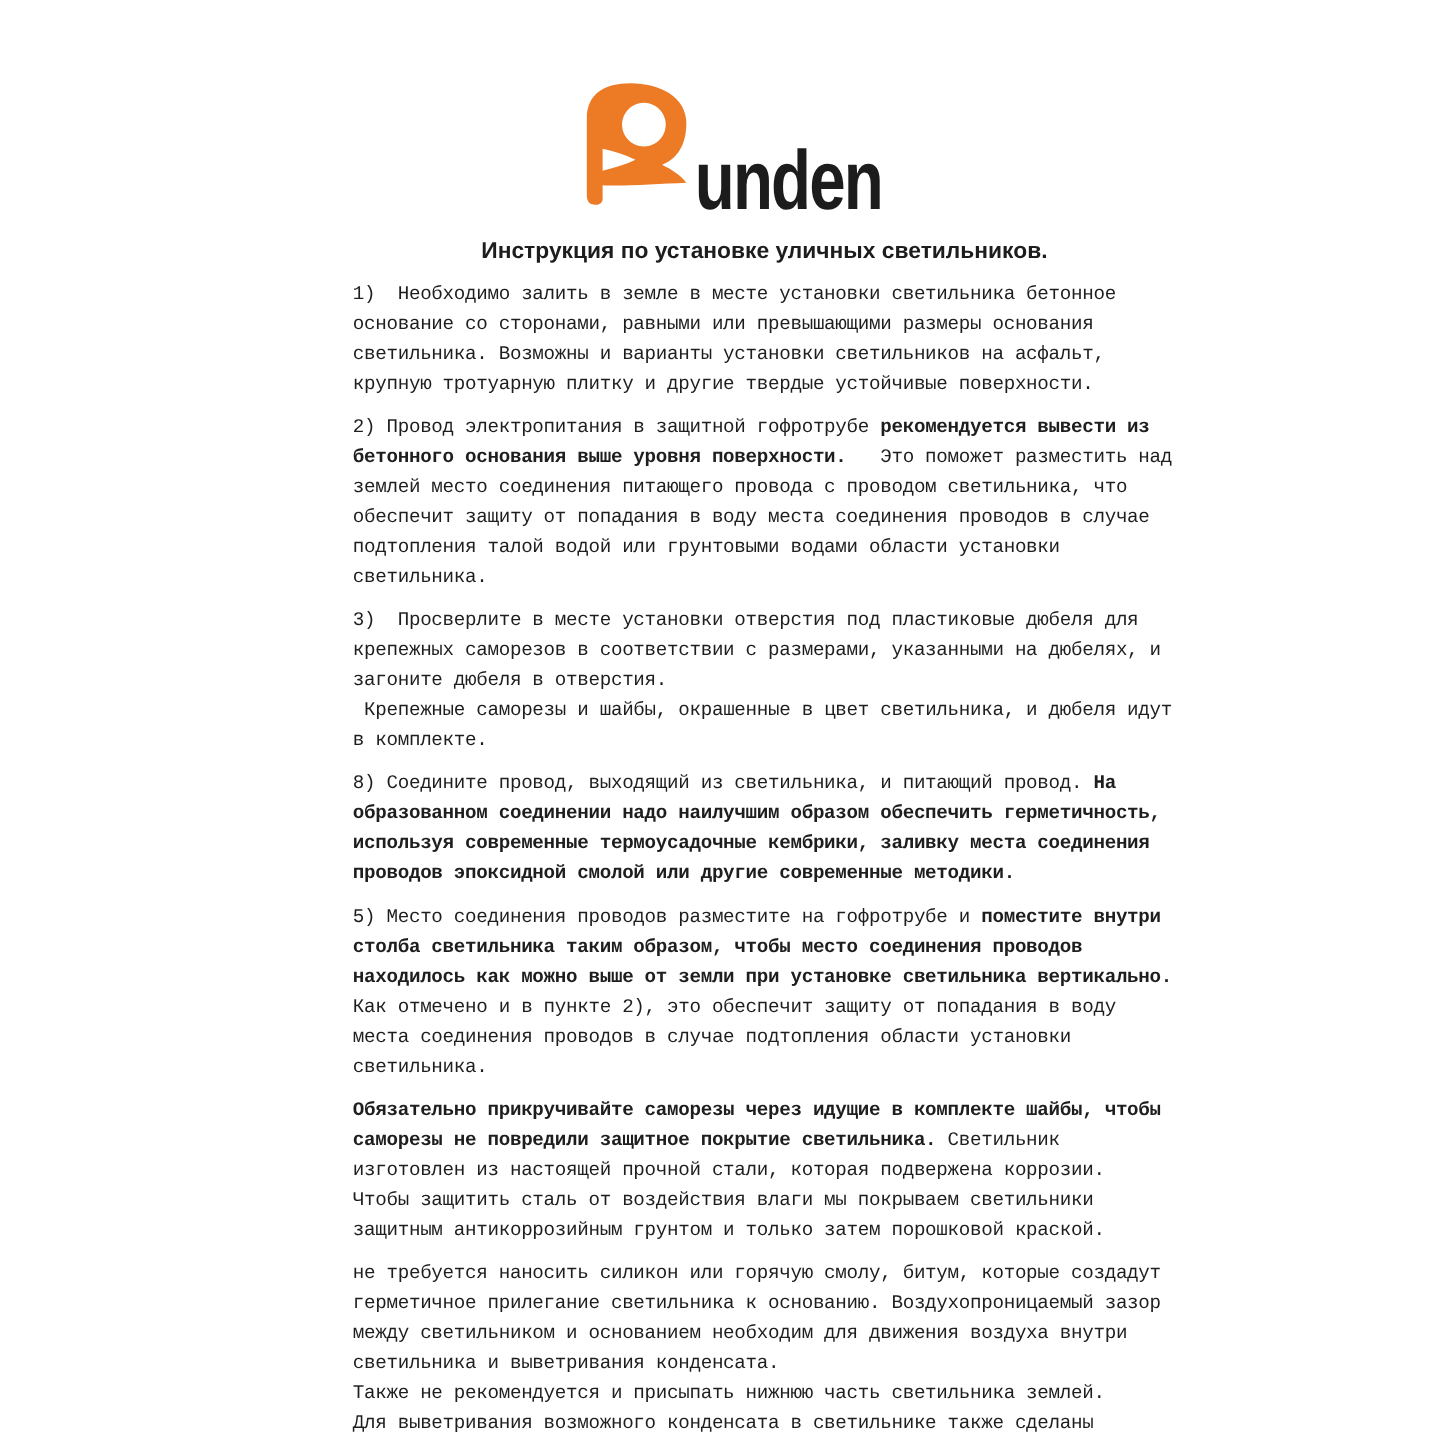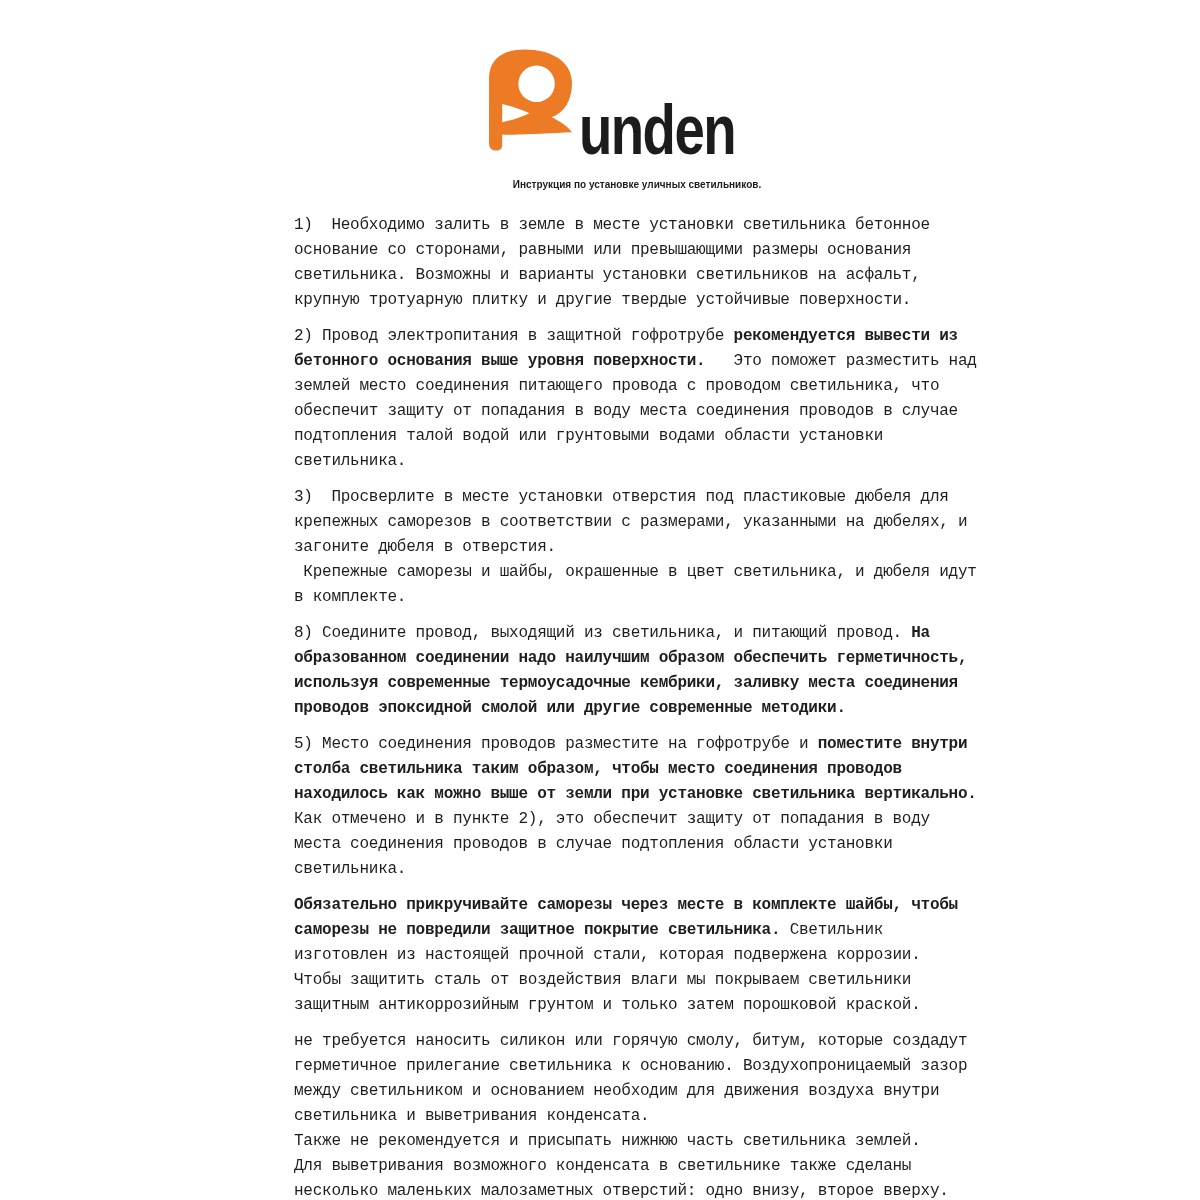--- a/index.html
+++ b/index.html
@@ -13,20 +13,21 @@
     font-family: "Liberation Sans", sans-serif;
     color: #1e1e1e;
     position: relative;
     overflow: hidden;
   }
   .page {
     position: relative;
     width: 1200px;
     height: 936px;
     background: #ffffff;
+    margin-top: 20px;
   }
   .logo {
     position: absolute;
     left: 487px;
     top: 48px;
     display: flex;
     align-items: flex-end;
     height: 104px;
   }
   .logo svg {
@@ -46,21 +47,21 @@
     transform-origin: left bottom;
     white-space: nowrap;
   }
   .doc-title {
     position: absolute;
     left: 294px;
     top: 179px;
     width: 686px;
     text-align: center;
     font-weight: bold;
-    font-size: 10px;
+    font-size: 19px;
     color: #1d1d1d;
   }
   .doc {
     position: absolute;
     left: 294px;
     top: 213px;
     width: 686px;
     font-size: 16px;
     line-height: 25px;
     letter-spacing: -0.25px;
@@ -118,21 +119,21 @@
 
     <p class="para"><span>2) Провод электропитания в защитной гофротрубе </span><span class="b">рекомендуется вывести из бетонного основания выше уровня поверхности.</span><span>   Это поможет разместить над землей место соединения питающего провода с проводом светильника, что обеспечит защиту от попадания в воду места соединения проводов в случае подтопления талой водой или грунтовыми водами области установки светильника.</span></p>
 
     <p class="para"><span>3)  Просверлите в месте установки отверстия под пластиковые дюбеля для крепежных саморезов в соответствии с размерами, указанными на дюбелях, и загоните дюбеля в отверстия.
  Крепежные саморезы и шайбы, окрашенные в цвет светильника, и дюбеля идут в комплекте.</span></p>
 
     <p class="para"><span>8) Соедините провод, выходящий из светильника, и питающий провод. </span><span class="b">На образованном соединении надо наилучшим образом обеспечить герметичность, используя современные термоусадочные кембрики, заливку места соединения проводов эпоксидной смолой или другие современные методики.</span></p>
 
     <p class="para"><span>5) Место соединения проводов разместите на гофротрубе и </span><span class="b">поместите внутри столба светильника таким образом, чтобы место соединения проводов находилось как можно выше от земли при установке светильника вертикально.</span><span> Как отмечено и в пункте 2), это обеспечит защиту от попадания в воду места соединения проводов в случае подтопления области установки светильника.</span></p>
 
-    <p class="para"><span class="b">Обязательно прикручивайте саморезы через месте в комплекте шайбы, чтобы саморезы не повредили защитное покрытие светильника.</span><span> Светильник изготовлен из настоящей прочной стали, которая подвержена коррозии.  Чтобы защитить сталь от воздействия влаги мы покрываем светильники защитным антикоррозийным грунтом и только затем порошковой краской.</span></p>
+    <p class="para"><span class="b">Обязательно прикручивайте саморезы через идущие в комплекте шайбы, чтобы саморезы не повредили защитное покрытие светильника.</span><span> Светильник изготовлен из настоящей прочной стали, которая подвержена коррозии.  Чтобы защитить сталь от воздействия влаги мы покрываем светильники защитным антикоррозийным грунтом и только затем порошковой краской.</span></p>
 
     <p class="para"><span>не требуется наносить силикон или горячую смолу, битум, которые создадут герметичное прилегание светильника к основанию. Воздухопроницаемый зазор между светильником и основанием необходим для движения воздуха внутри светильника и выветривания конденсата.
 Также не рекомендуется и присыпать нижнюю часть светильника землей.
 Для выветривания возможного конденсата в светильнике также сделаны несколько маленьких малозаметных отверстий: одно внизу, второе вверху.</span></p>
 
 
   </div>
 
 </div>
 

